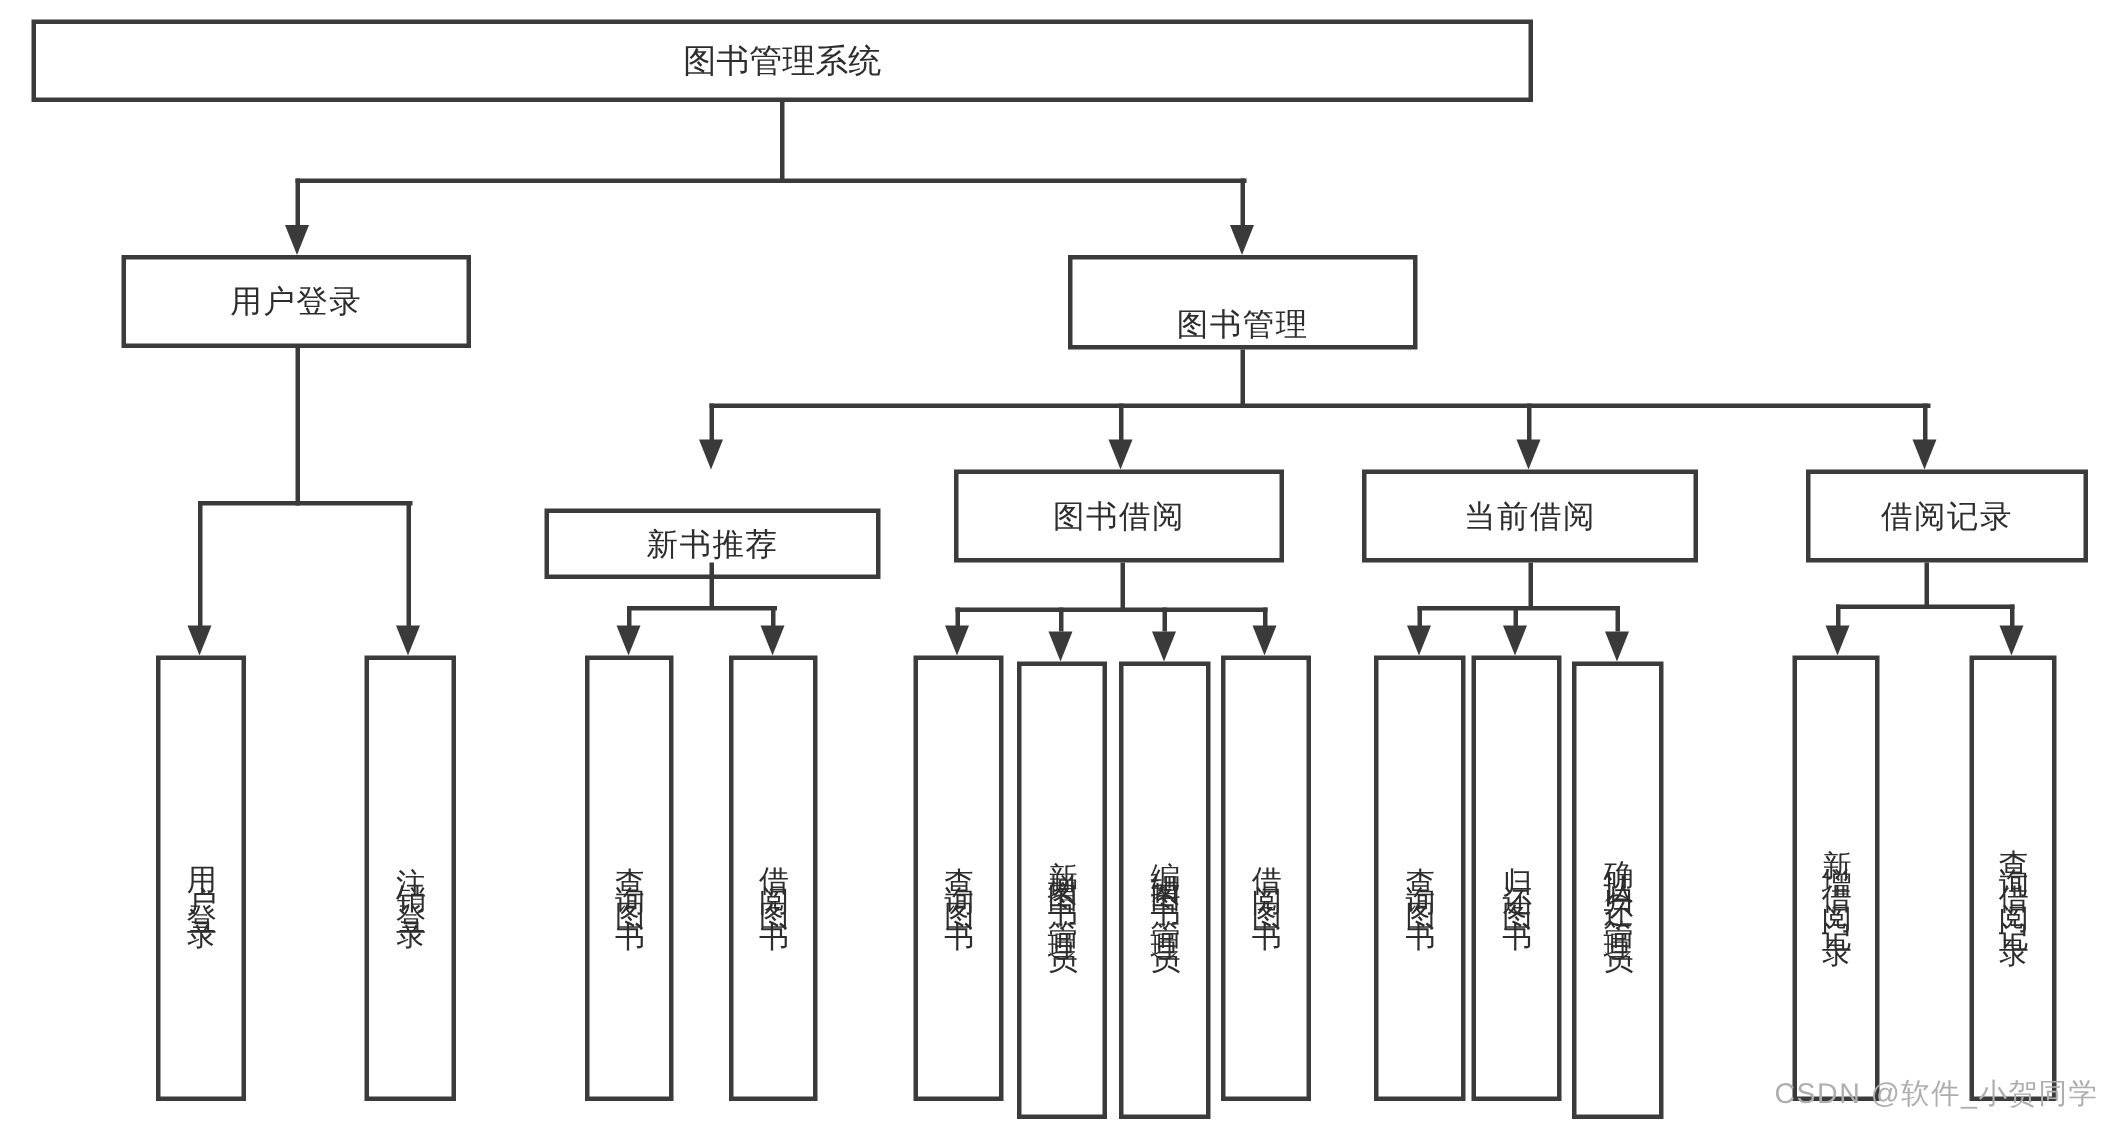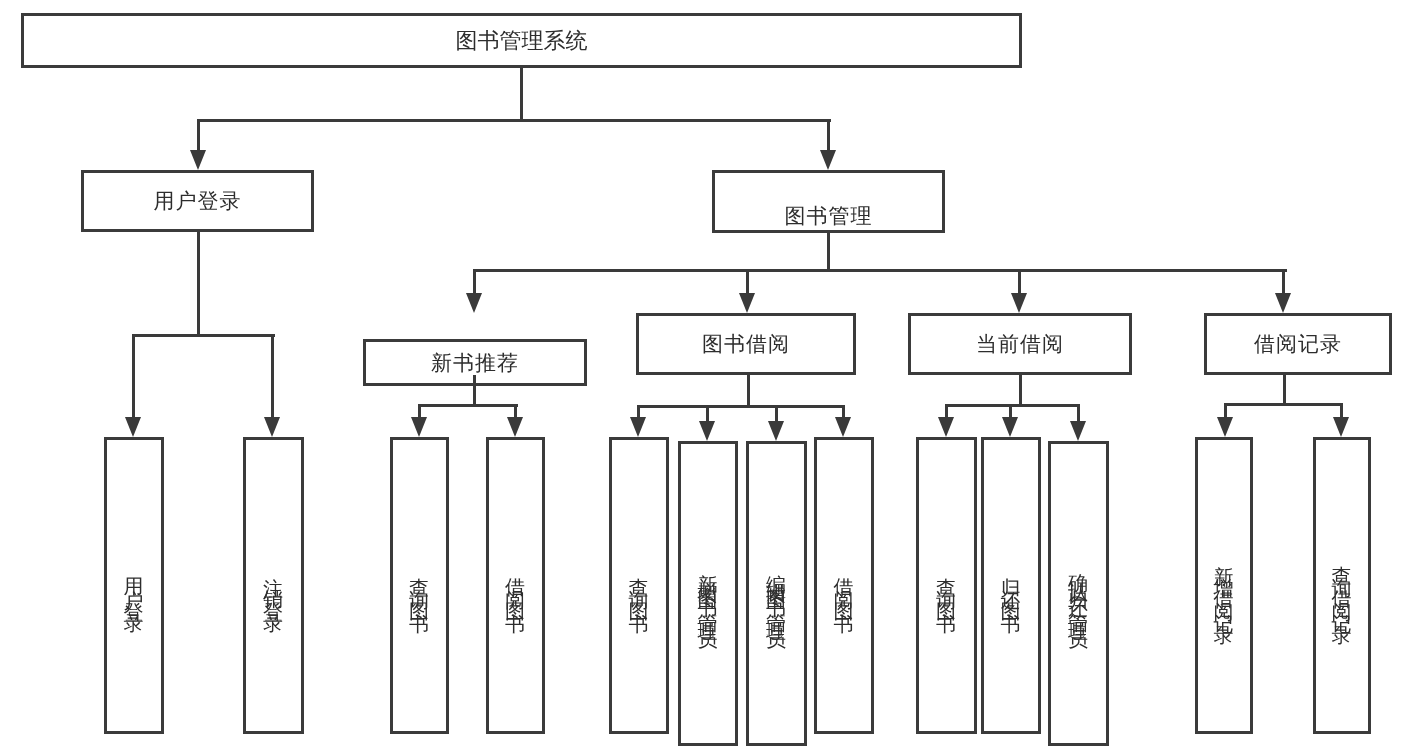--- a/index.html
+++ b/index.html
@@ -155,14 +155,15 @@
     <span>确认归还（管理员）</span>
   </div>
 
   <div class="box leaf" style="left:1195px;top:437px;width:58px;height:297px;">
     <span>新增借阅记录</span>
   </div>
   <div class="box leaf" style="left:1313px;top:437px;width:58px;height:297px;">
     <span>查询借阅记录</span>
   </div>
 
+  <div class="watermark">CSDN @软件_小贺同学</div>
 
 </div>
 
 </body></html>

